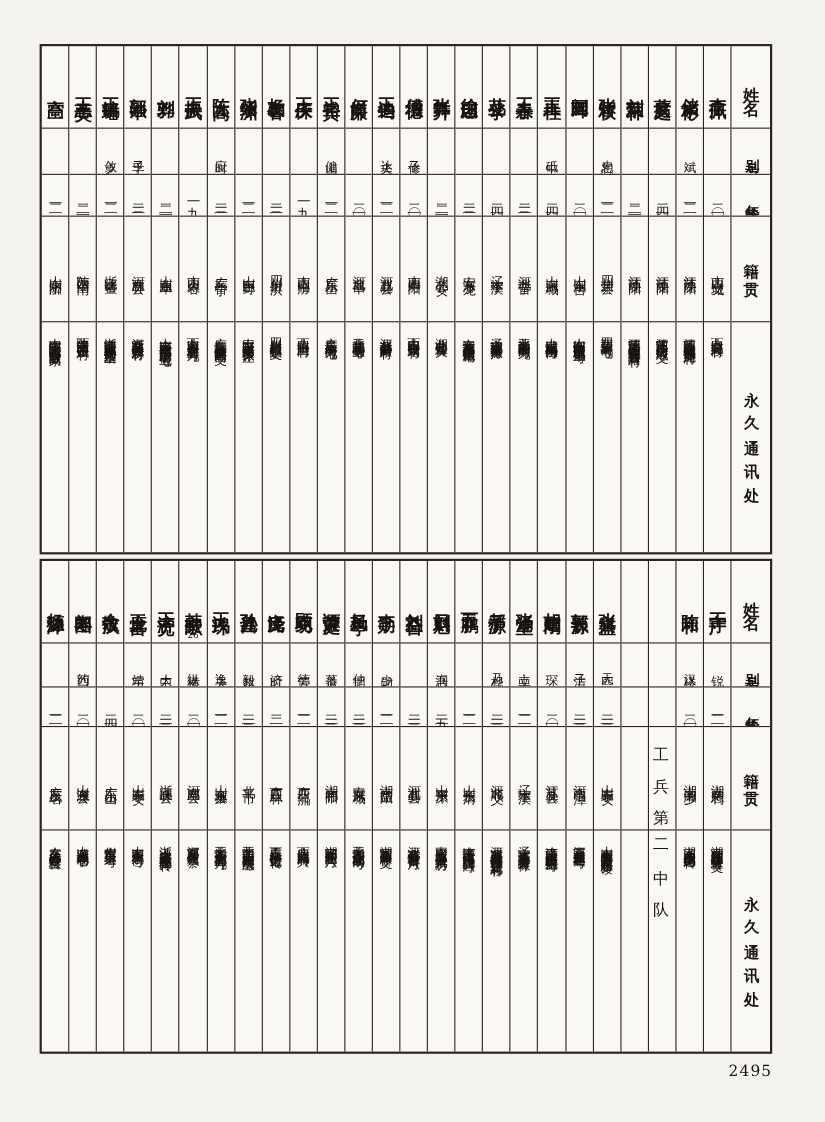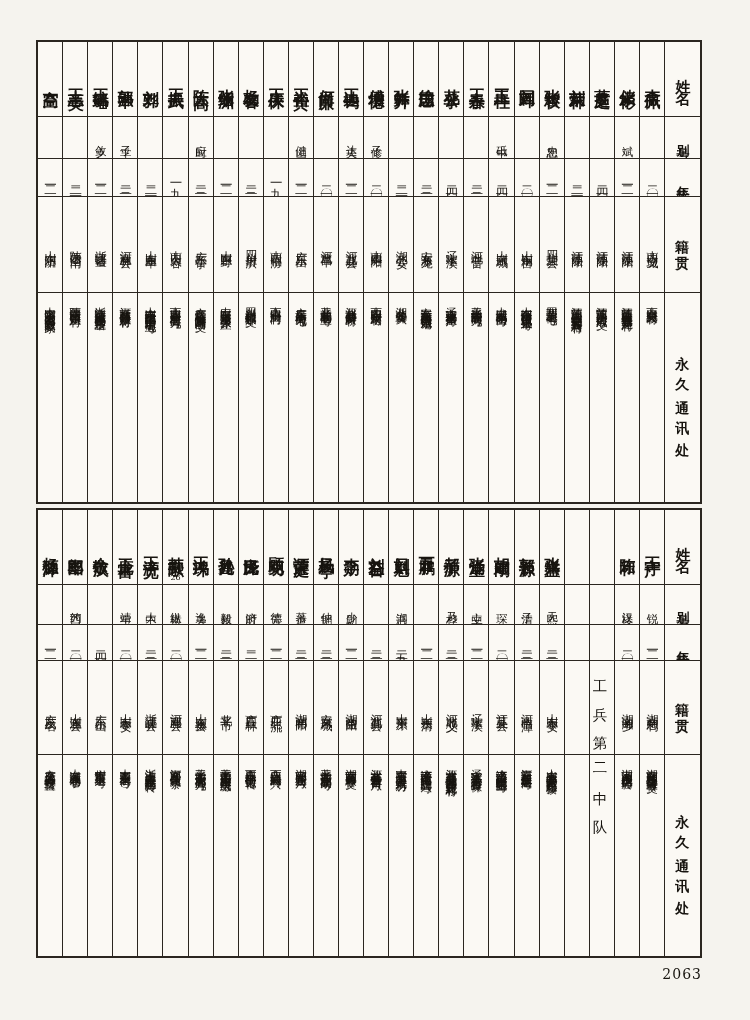--- a/index.html
+++ b/index.html
@@ -1065,14 +1065,14 @@
     </div>
     <div class="cell native-cell">
       <div class="vtext">广东茂名</div>
     </div>
     <div class="cell address-cell">
       <div class="vtext">广东茂名谷篢墟广安堂转</div>
     </div>
   </div>
 </div>
 
-  <div class="page-number">2063</div>
+  <div class="page-number">2495</div>
 </div>
 
 </body></html>

